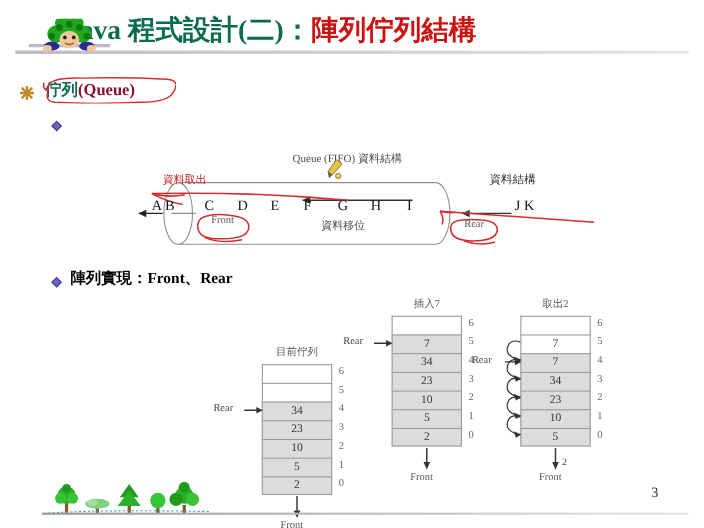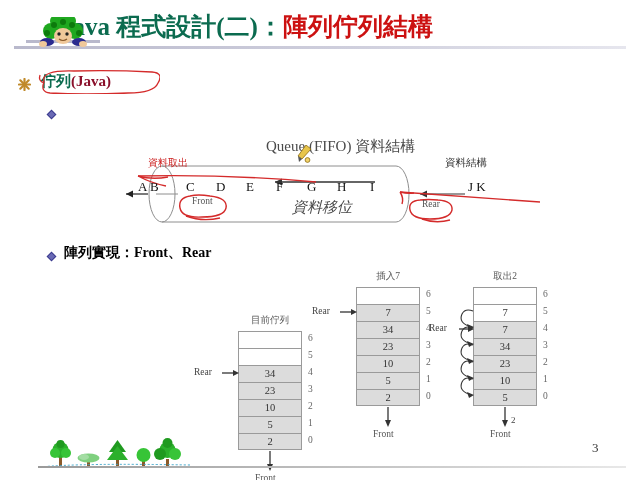--- a/index.html
+++ b/index.html
@@ -30,21 +30,21 @@
   #oval-queue{position:absolute;left:36px;top:68px;width:124px;height:26px;}
 
   #b2-mark{position:absolute;left:46px;top:109px;width:11px;height:11px;}
   #b2-text{left:64px;top:102px;font-size:14px;color:#8a0f2a;}
 
   #b3-mark{position:absolute;left:46px;top:251px;width:11px;height:11px;}
   #b3-text{left:64px;top:244px;font-size:14px;color:#000000;}
 
   
   #cyl-wrap{position:absolute;left:120px;top:134px;width:420px;height:92px;}
-  .dlabel{position:absolute;font-size:15px;color:#4a4a4a;white-space:nowrap;}
+  .dlabel{position:absolute;font-size:10px;color:#4a4a4a;white-space:nowrap;}
   .letter{position:absolute;font-size:13px;color:#111;white-space:nowrap;}
   .redlbl{position:absolute;font-size:10px;color:#cc2222;white-space:nowrap;}
 
   
   #pen-cursor{position:absolute;left:296px;top:145px;width:16px;height:18px;}
 
   
   .arr{position:absolute;width:64px;}
   .arr .hdr{position:absolute;top:-17px;left:0;width:64px;text-align:center;
             font-size:9.5px;color:#555;white-space:nowrap;}
@@ -106,21 +106,21 @@
 
   <svg id="b1-mark" viewBox="0 0 13 13">
     <g stroke="#c08a2a" stroke-width="2.2" stroke-linecap="round">
       <line x1="6.5" y1="1" x2="6.5" y2="12"></line>
       <line x1="1" y1="6.5" x2="12" y2="6.5"></line>
       <line x1="2.3" y1="2.3" x2="10.7" y2="10.7"></line>
       <line x1="10.7" y1="2.3" x2="2.3" y2="10.7"></line>
     </g>
   </svg>
   <div class="b1" id="b1-text">
-    <span>佇列</span><span class="en">(Java)</span>
+    <span>佇列</span><span class="en">(Queue)</span>
   </div>
   <svg id="oval-queue" viewBox="0 0 124 26">
     <path d="M8 14 q-4 -12 30 -11 q40 -1 78 1 q12 1 6 11 q-4 10 -30 10 q-44 2 -78 0 q-10 -1 -6 -11 Z" fill="none" stroke="#d42b2b" stroke-width="1.3"></path>
     <path d="M4 7 q-2 6 4 8" fill="none" stroke="#d42b2b" stroke-width="1.3"></path>
   </svg>
 
   <svg id="b2-mark" viewBox="0 0 11 11">
     <polygon points="5.5,0.5 10.5,5.5 5.5,10.5 0.5,5.5" fill="#3b3b8f"></polygon>
     <polygon points="5.5,2 9,5.5 5.5,9 2,5.5" fill="#6a6ab5"></polygon>
   </svg>
@@ -150,21 +150,21 @@
       <path d="M280 58 q4 6 2 12 M280 58 q8 2 14 1" fill="none" stroke="#d42b2b" stroke-width="1.4"></path>
 
       <path d="M70 62 q-12 2 -10 12 q2 10 22 9 q22 0 24 -9 q2 -10 -16 -12 q-12 -2 -20 0 Z" fill="none" stroke="#d42b2b" stroke-width="1.4"></path>
       <path d="M66 82 q16 6 34 2" fill="none" stroke="#d42b2b" stroke-width="1.4"></path>
 
       <path d="M300 66 q-12 1 -10 10 q2 9 20 9 q20 0 22 -9 q1 -9 -14 -10 q-10 -1 -18 0 Z" fill="none" stroke="#d42b2b" stroke-width="1.4"></path>
       <path d="M302 85 q14 5 28 1" fill="none" stroke="#d42b2b" stroke-width="1.4"></path>
     </svg>
 
     <div class="dlabel" style="left:146px;top:3px;">Queue (FIFO) 資料結構</div>
-    <div class="dlabel" style="left:172px;top:64px;font-style:italic;">資料移位</div>
+    <div class="dlabel" style="left:172px;top:64px;">資料移位</div>
     <div class="redlbl" style="left:28px;top:22px;">資料取出</div>
     <div class="dlabel" style="left:325px;top:22px;font-size:10.5px;color:#333;">資料結構</div>
 
     <div class="letter" style="left:18px;top:45px;">A B</div>
 
     <div class="letter" style="left:66px;top:45px;">C</div>
     <div class="letter" style="left:96px;top:45px;">D</div>
     <div class="letter" style="left:126px;top:45px;">E</div>
     <div class="letter" style="left:156px;top:45px;">F</div>
     <div class="letter" style="left:187px;top:45px;">G</div>

